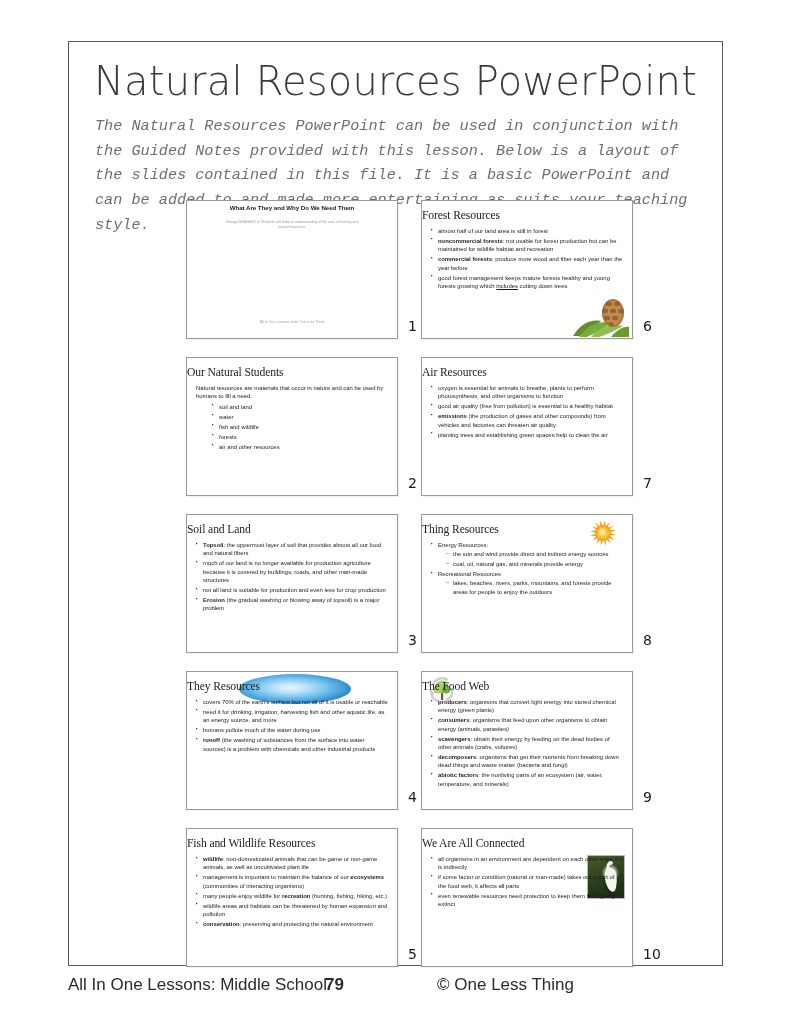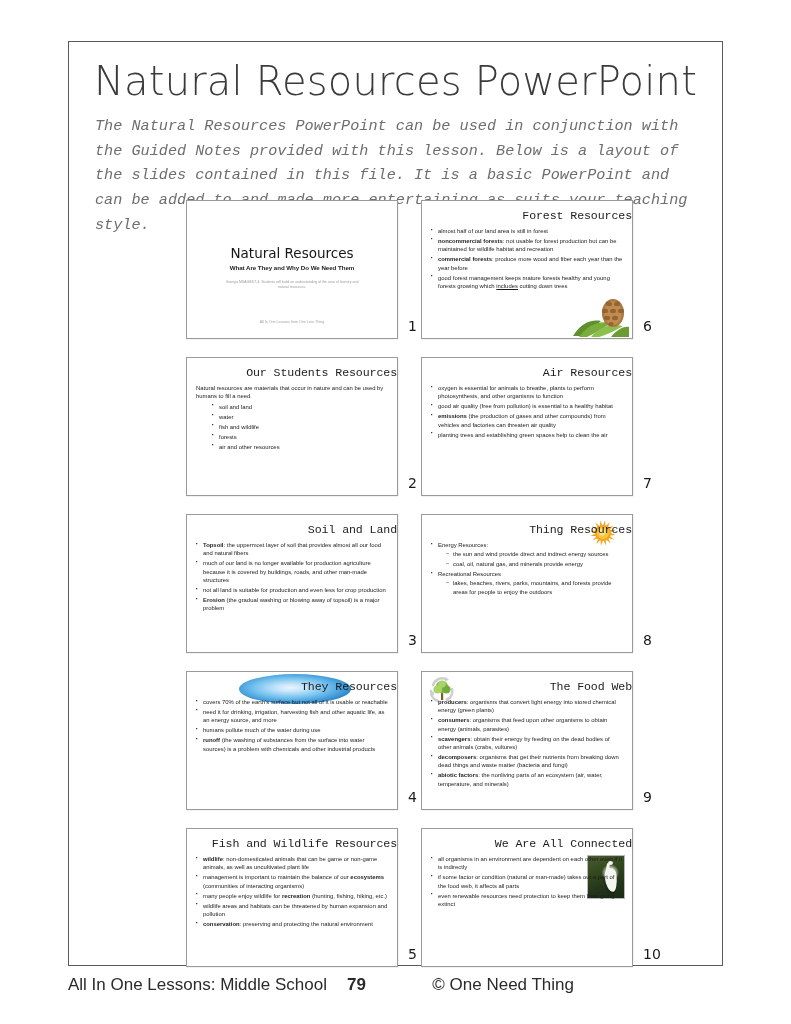--- a/index.html
+++ b/index.html
@@ -77,22 +77,22 @@
     width: 24px;
     font-family: "DejaVu Sans", sans-serif;
     font-size: 14px;
     font-weight: 400;
     color: #1a1a1a;
     text-align: left;
   }
 
   
   .s-title {
-    text-align: right;
-    font-family: Liberation Mono, monospace;
+    text-align: left;
+    font-family: Liberation Serif, serif;
     font-weight: 400;
     font-size: 11.6px;
     color: #1c1c1c;
     letter-spacing: -0.1px;
     margin-top: 8px;
     position: relative;
     z-index: 2;
   }
   .s-body {
     margin: 5px 9px 0 9px;
@@ -224,40 +224,39 @@
   
   .footer {
     position: absolute;
     left: 68px; right: 68px; top: 975px;
     height: 22px;
     font-family: "Liberation Sans", sans-serif;
     font-size: 17px;
     color: #2b2b2b;
   }
   .footer .f-left  { position: absolute; left: 0;  top: 0; }
-  .footer .f-page  { position: absolute; left: 279px; top: 0; font-weight: 700; }
+  .footer .f-page  { position: absolute; left: 257px; top: 0; font-weight: 700; }
   .footer .f-right { position: absolute; right: 0; top: 0; }
 </style>
 </head>
 <body>
 
 <div class="page">
 
   <div class="page-frame">
 
     <div class="doc-title">Natural Resources PowerPoint</div>
 
     <div class="doc-intro">The Natural Resources PowerPoint can be used in conjunction with the Guided Notes provided with this lesson. Below is a layout of the slides contained in this file. It is a basic PowerPoint and can be added to and made more entertaining as suits your teaching style.</div>
 
     <div class="grid" id="slide-grid">
         <div class="row">
           <div class="cell left">
             <div class="thumb">
               <div class="title-slide">
-                <div class="ts-main">Natural Resources</div>
                 <div class="ts-sub">What Are They and Why Do We Need Them</div>
                 <div class="ts-std">Georgia MSAGED7-3: Students will build an understanding of the area of forestry and natural resources.</div>
                 <div class="ts-foot">All In One Lessons from One Less Thing</div>
               </div>
             </div>
             <div class="slide-num">1</div>
           </div>
           <div class="cell right">
             <div class="thumb">
               <div class="gfx pinecone"><svg viewBox="0 0 58 44" width="58" height="44">
@@ -287,21 +286,21 @@
                   <li>good forest management keeps mature forests healthy and young forests growing which <u>includes</u> cutting down trees</li>
                 </ul>
               </div>
             </div>
             <div class="slide-num">6</div>
           </div>
         </div>
         <div class="row">
           <div class="cell left">
             <div class="thumb">
-              <div class="s-title">Our Students Resources</div>
+              <div class="s-title">Our Natural Students</div>
               <div class="s-body indent">
                 <p class="para">Natural resources are materials that occur in nature and can be used by humans to fill a need.</p>
                 <ul class="lvl1">
                   <li>soil and land</li>
                   <li>water</li>
                   <li>fish and wildlife</li>
                   <li>forests</li>
                   <li>air and other resources</li>
                 </ul>
               </div>
@@ -461,16 +460,16 @@
             <div class="slide-num">10</div>
           </div>
         </div>
       </div>
 
   </div>
 
   <div class="footer">
     <span class="f-left">All In One Lessons: Middle School</span>
     <span class="f-page">79</span>
-    <span class="f-right">© One Need Thing</span>
+    <span class="f-right">© One Less Thing</span>
   </div>
 
 </div>
 
 </body></html>

